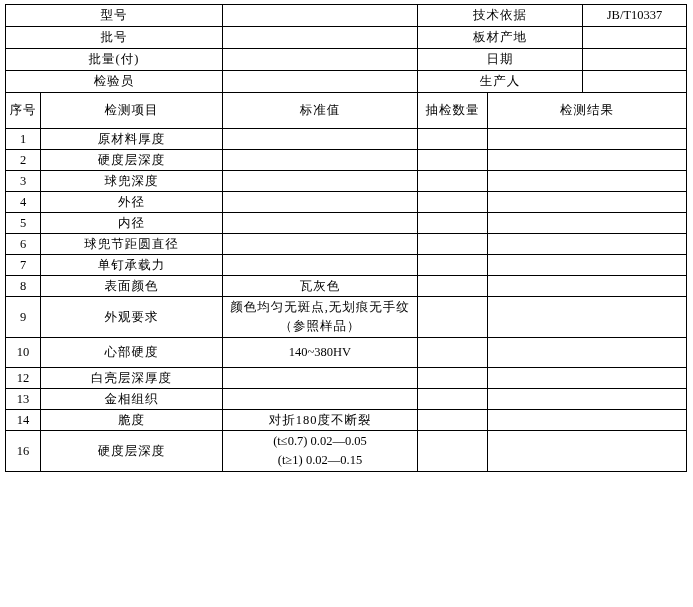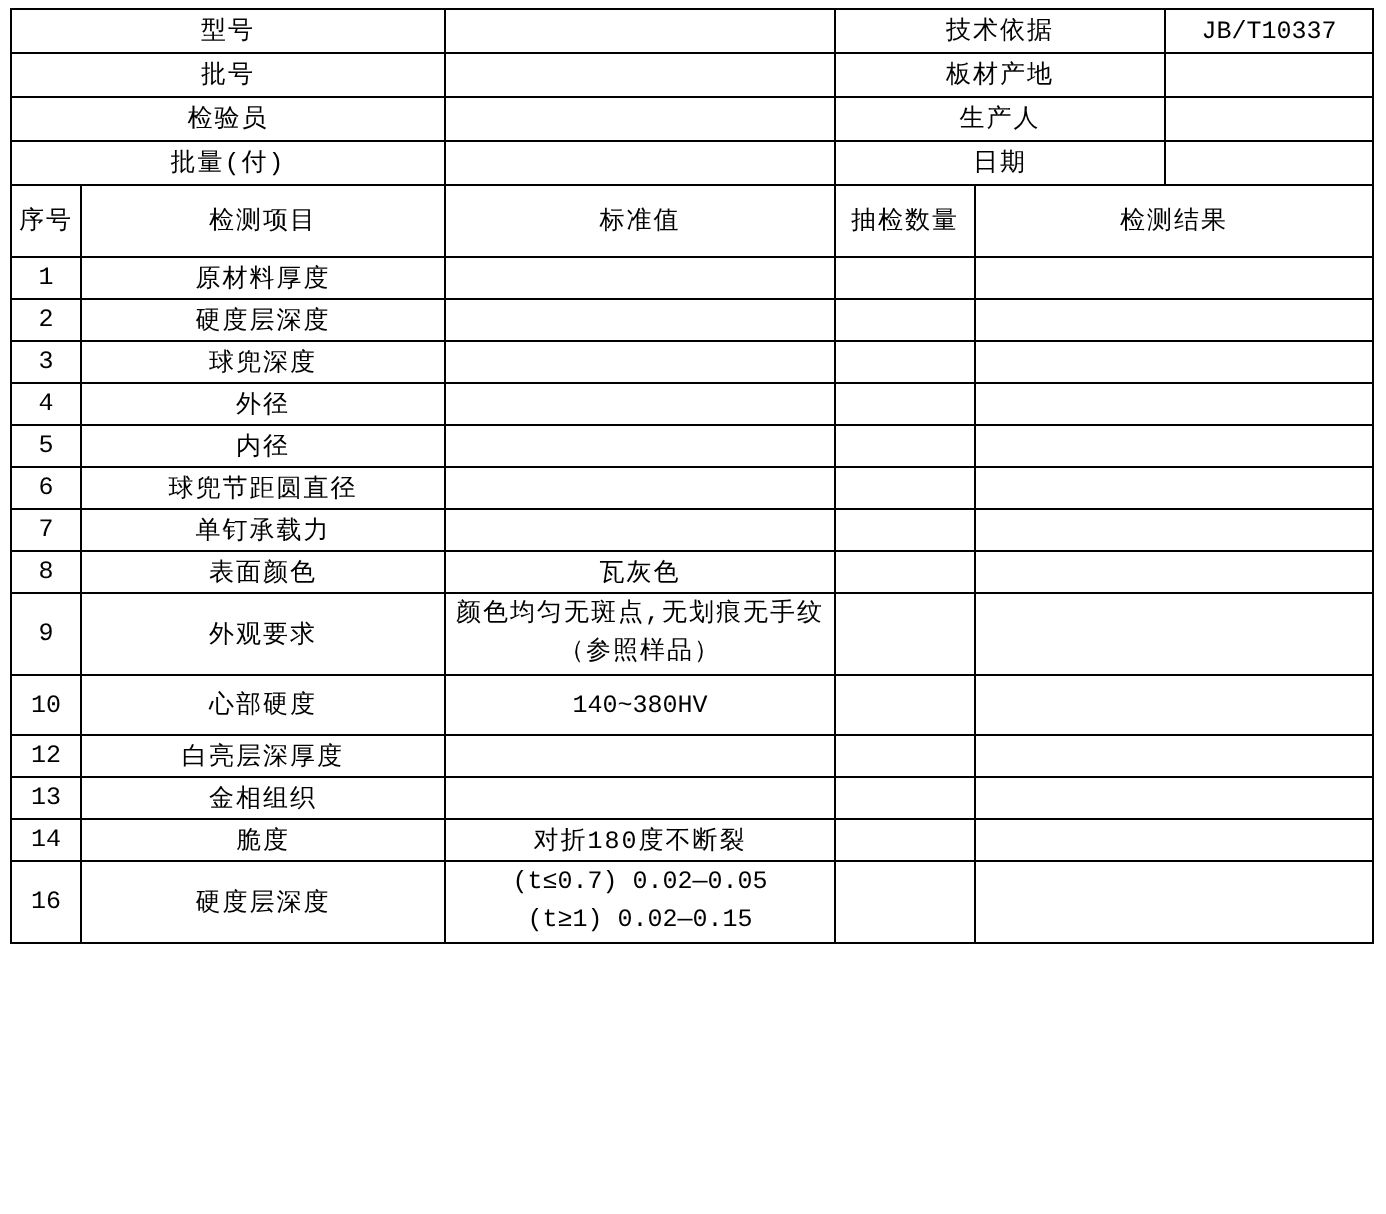--- a/index.html
+++ b/index.html
@@ -7,21 +7,20 @@
     width:693px;height:607px;
     font-family:"Liberation Serif","DejaVu Serif",serif;
     color:#000;
   }
   .sheet{padding:4px 5px;}
   table.form{
     border-collapse:collapse;
     table-layout:fixed;
     width:681px;
     border:1.5px solid #000;
-    font-family:Liberation Mono, monospace;
   }
   td{
     border:1px solid #000;
     text-align:center;
     vertical-align:middle;
     font-size:12.5px;
     letter-spacing:1px;
     padding:0 2px;
     overflow:hidden;
     white-space:nowrap;
@@ -58,29 +57,29 @@
       <td colspan="2">技术依据</td>
       <td class="latin">JB/T10337</td>
     </tr>
     <tr class="r-top">
       <td colspan="2">批号</td>
       <td></td>
       <td colspan="2">板材产地</td>
       <td></td>
     </tr>
     <tr class="r-top">
+      <td colspan="2">批量(付)</td>
+      <td></td>
+      <td colspan="2">日期</td>
+      <td></td>
+    </tr>
+    <tr class="r-top">
       <td colspan="2">检验员</td>
       <td></td>
       <td colspan="2">生产人</td>
-      <td></td>
-    </tr>
-    <tr class="r-top">
-      <td colspan="2">批量(付)</td>
-      <td></td>
-      <td colspan="2">日期</td>
       <td></td>
     </tr>
 
     <tr class="r-head">
       <td>序号</td>
       <td>检测项目</td>
       <td>标准值</td>
       <td>抽检数量</td>
       <td colspan="2">检测结果</td>
     </tr>

